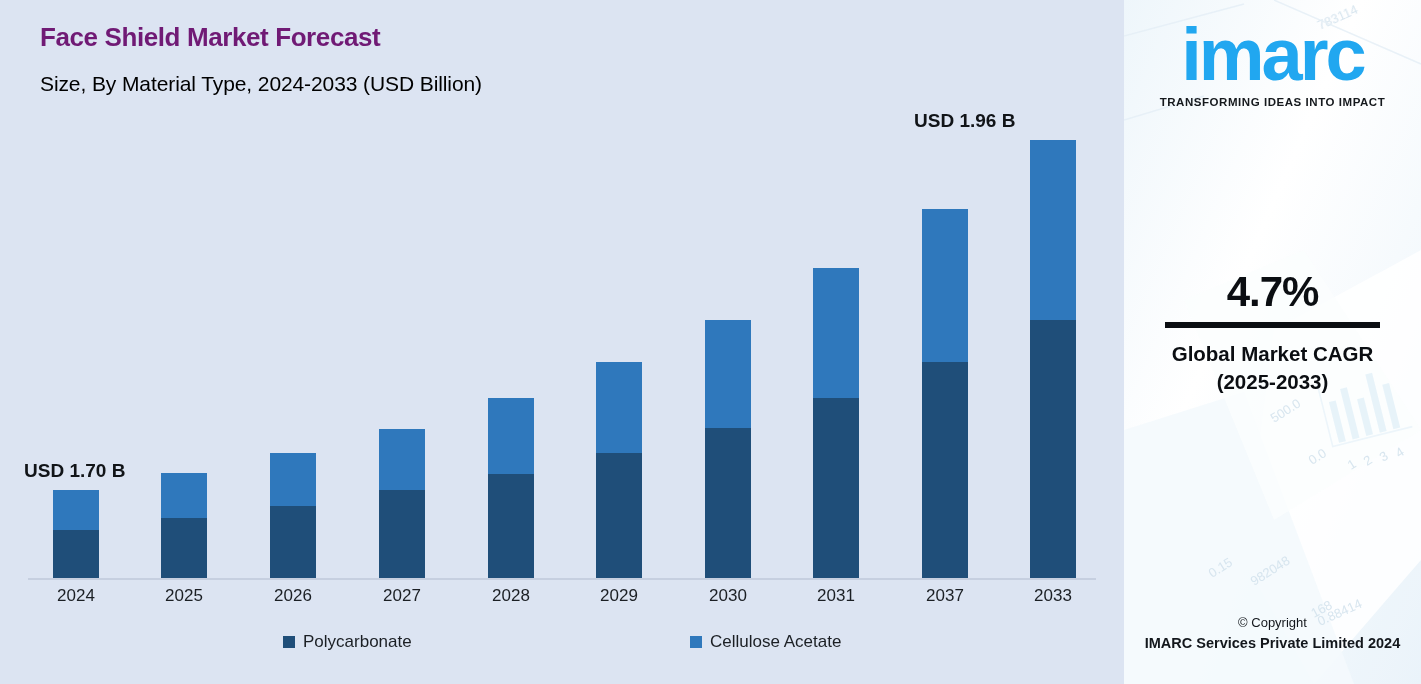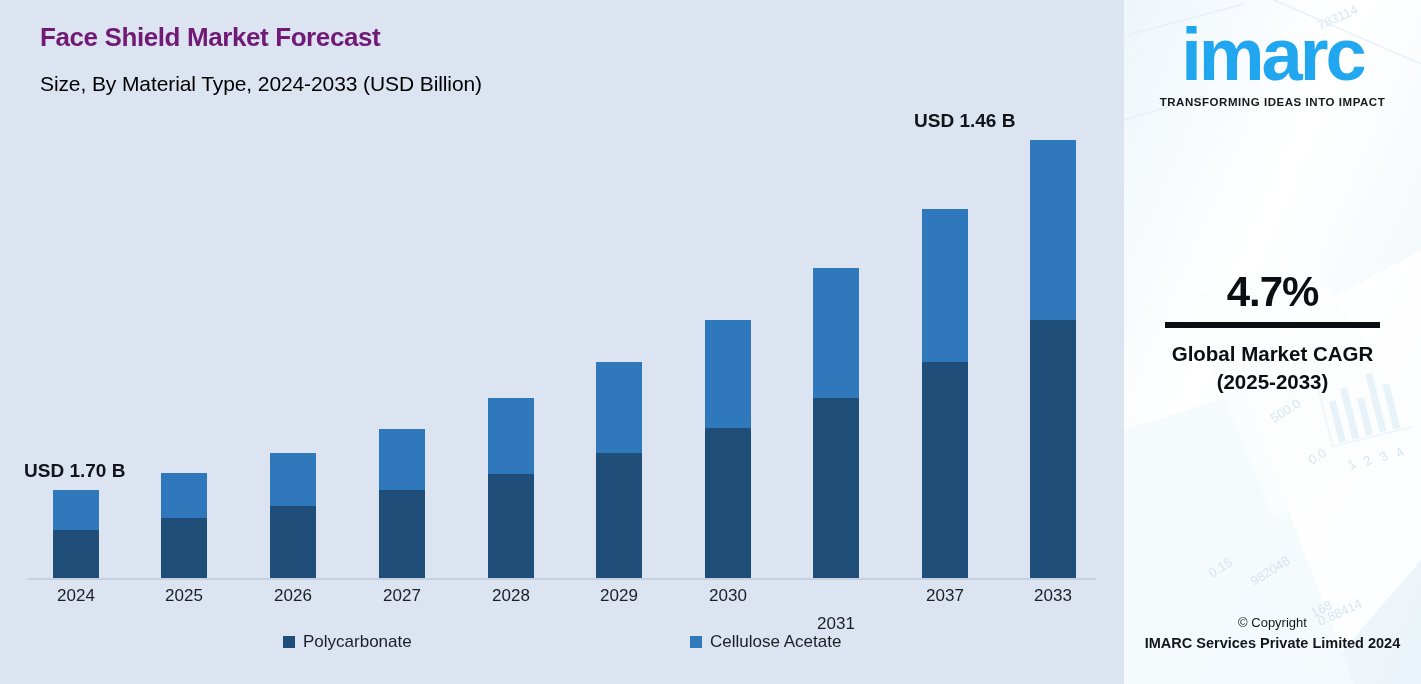--- a/index.html
+++ b/index.html
@@ -162,33 +162,33 @@
             <div class="seg seg-light" style="height: 153px; background: rgb(47, 120, 188);"></div>
             <div class="seg seg-dark" style="height: 216px; background: rgb(31, 78, 121);"></div>
           </div>
           <div class="bar-group" style="left: 1030px; width: 46px; bottom: 2px;">
             <div class="seg seg-light" style="height: 180px; background: rgb(47, 120, 188);"></div>
             <div class="seg seg-dark" style="height: 258px; background: rgb(31, 78, 121);"></div>
           </div>
         </div>
       <div id="value-labels">
           <div class="bar-value" style="top: 350px; left: 24px;">USD 1.70 B</div>
-          <div class="bar-value" style="top: 0px; left: 914px;">USD 1.46 B</div>
+          <div class="bar-value" style="top: 0px; left: 914px;">USD 1.96 B</div>
         </div>
     </div>
 
     <div id="xaxis">
         <div class="xtick" style="left: 46px;">2024</div>
         <div class="xtick" style="left: 154px;">2025</div>
         <div class="xtick" style="left: 263px;">2026</div>
         <div class="xtick" style="left: 372px;">2027</div>
         <div class="xtick" style="left: 481px;">2028</div>
         <div class="xtick" style="left: 589px;">2029</div>
         <div class="xtick" style="left: 698px;">2030</div>
-        <div class="xtick" style="left: 806px; margin-top: 28px;">2031</div>
+        <div class="xtick" style="left: 806px;">2031</div>
         <div class="xtick" style="left: 915px;">2037</div>
         <div class="xtick" style="left: 1023px;">2033</div>
       </div>
 
     <div id="legend">
         <div class="legend-item" style="left: 283px;">
           <span class="legend-swatch" style="background: rgb(31, 78, 121);"></span>
           <span>Polycarbonate</span>
         </div>
         <div class="legend-item" style="left: 690px;">

